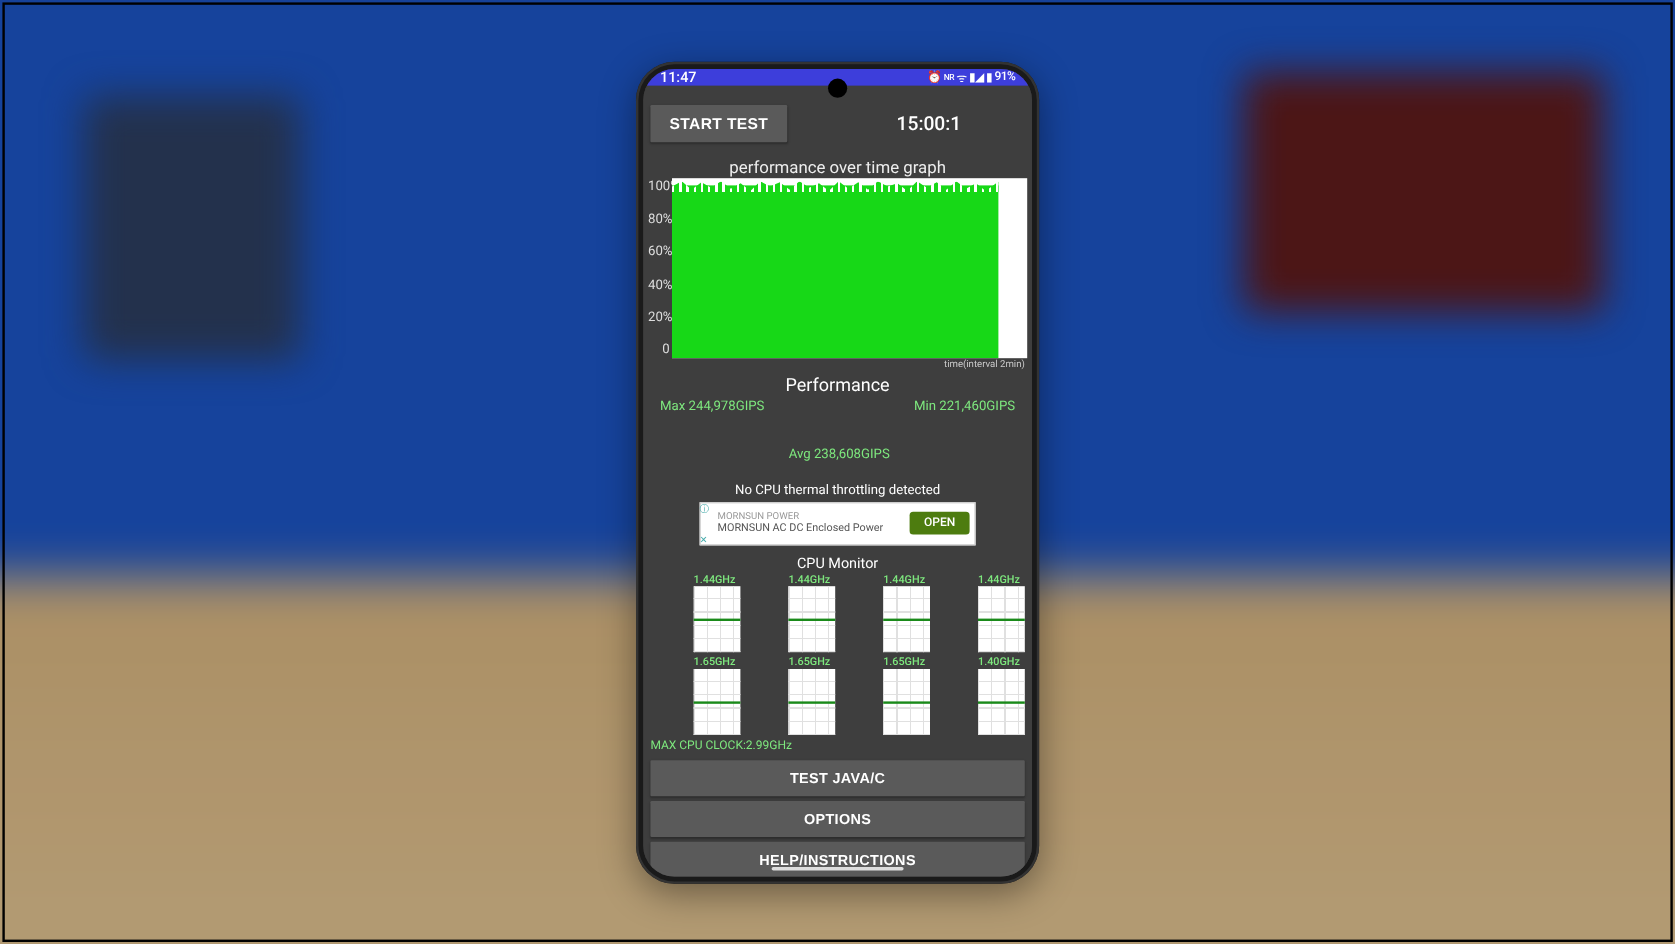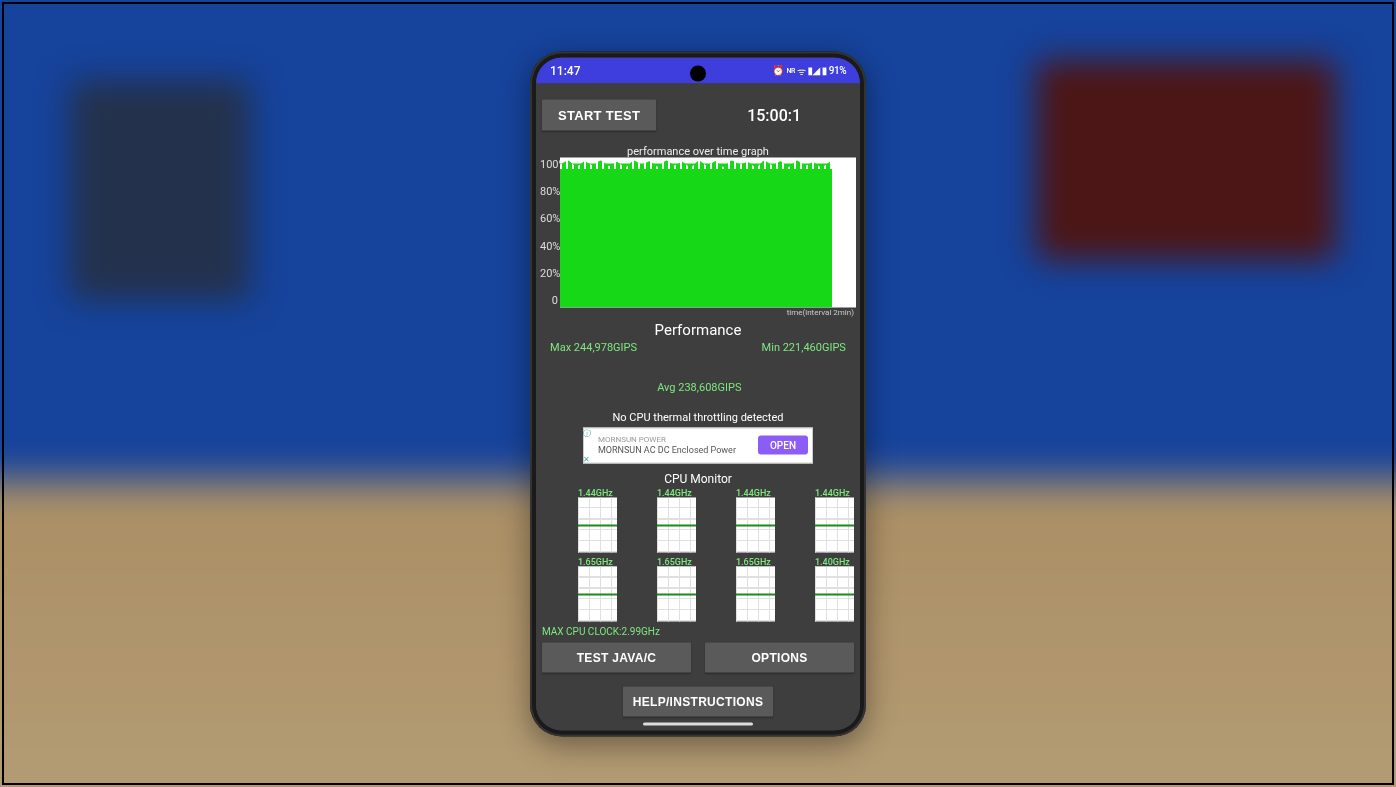--- a/index.html
+++ b/index.html
@@ -93,21 +93,21 @@
     color: #fff;
     font-weight: 600;
     font-size: 13px;
     padding: 8px 16px;
     border-radius: 1px;
     box-shadow: 0 1px 2px rgba(0,0,0,0.3);
     cursor: pointer;
     letter-spacing: 0.3px;
   }
   .timer { flex:1; text-align:center; font-size:16px; font-weight:500; margin-left: 30px;}
-  .graph-title { text-align:center; font-size:11px; color:#eee; margin-top:-2px;}
+  .graph-title { text-align:center; font-size:14px; color:#eee; margin-top:-2px;}
   .graph-wrap {
     padding: 0 4px;
     display: flex;
   }
   .yaxis {
     width: 20px;
     display:flex; flex-direction:column; justify-content:space-between;
     font-size:11px; color:#ddd; text-align:right; padding-right:2px;
     height: 150px;
   }
@@ -146,21 +146,21 @@
     align-items:center;
     padding:2px 4px;
     gap:4px;
     position:relative;
   }
   .ad-badge { position:absolute; left:-1px; top:-1px; font-size:8px; color:#4aa; }
   .ad-close { position:absolute; left:-1px; bottom:-1px; font-size:8px; color:#4aa; }
   .ad-text { font-size:8px; color:#888; line-height:1.2; flex:1; padding-left:10px;}
   .ad-text .l1 { color:#999; }
   .ad-text .l2 { color:#555; font-size:9px;}
-  .ad-btn { background:#8b5cf6; color:#fff; font-size:10px; padding:4px 12px; border-radius:3px; font-weight:500;}
+  .ad-btn { background:#4d7c0f; color:#fff; font-size:10px; padding:4px 12px; border-radius:3px; font-weight:500;}
   .cpu-title { text-align:center; font-size:12px; margin-top:4px;}
   .cores {
     display:grid;
     grid-template-columns: repeat(4, 1fr);
     gap:4px;
     padding:2px 6px;
   }
   .core {
     display:flex; flex-direction:column;padding-left:36px;
   }
@@ -172,21 +172,21 @@
     background-image:
       repeating-linear-gradient(0deg, #e0e0e0 0 1px, transparent 1px 11px),
       repeating-linear-gradient(90deg, #e0e0e0 0 1px, transparent 1px 11px);
   }
   .core-line {
     position:absolute; left:0; right:0; top:50%;
     height:1.5px; background:#1a8a1a;
   }
   .maxclock { font-size:10px; color:#7ee87e; padding-left:6px; margin-top:2px;}
   .bottom-btns {
-    display:flex; gap:14px; padding:6px; flex-wrap:wrap; justify-content:center;
+    display:flex; gap:4px; padding:6px; flex-wrap:wrap; justify-content:center;flex-direction:column;
   }
   .bottom-btns .btn { flex:1; min-width:130px; text-align:center; font-size:12px; padding:8px 10px;}
   .bottom-btns .btn.help { flex:0 0 auto; min-width:140px;}
   .homebar {
     position:absolute; bottom:5px; left:50%; transform:translateX(-50%);
     width:110px; height:3px; background:#ddd; border-radius:3px;
   }
 </style>
 </head>
 <body>

